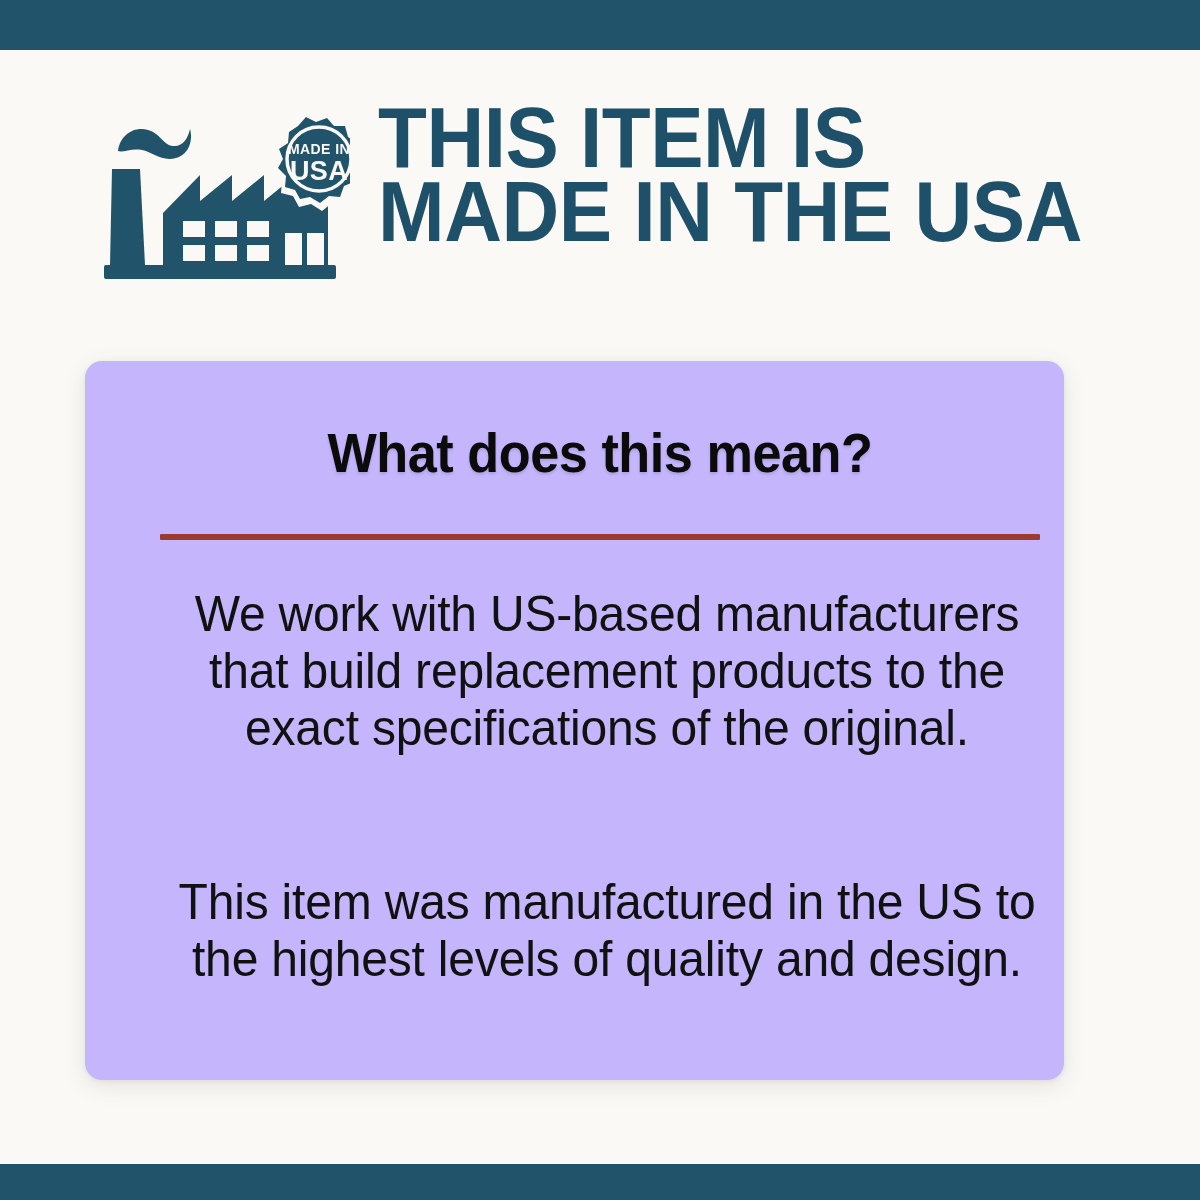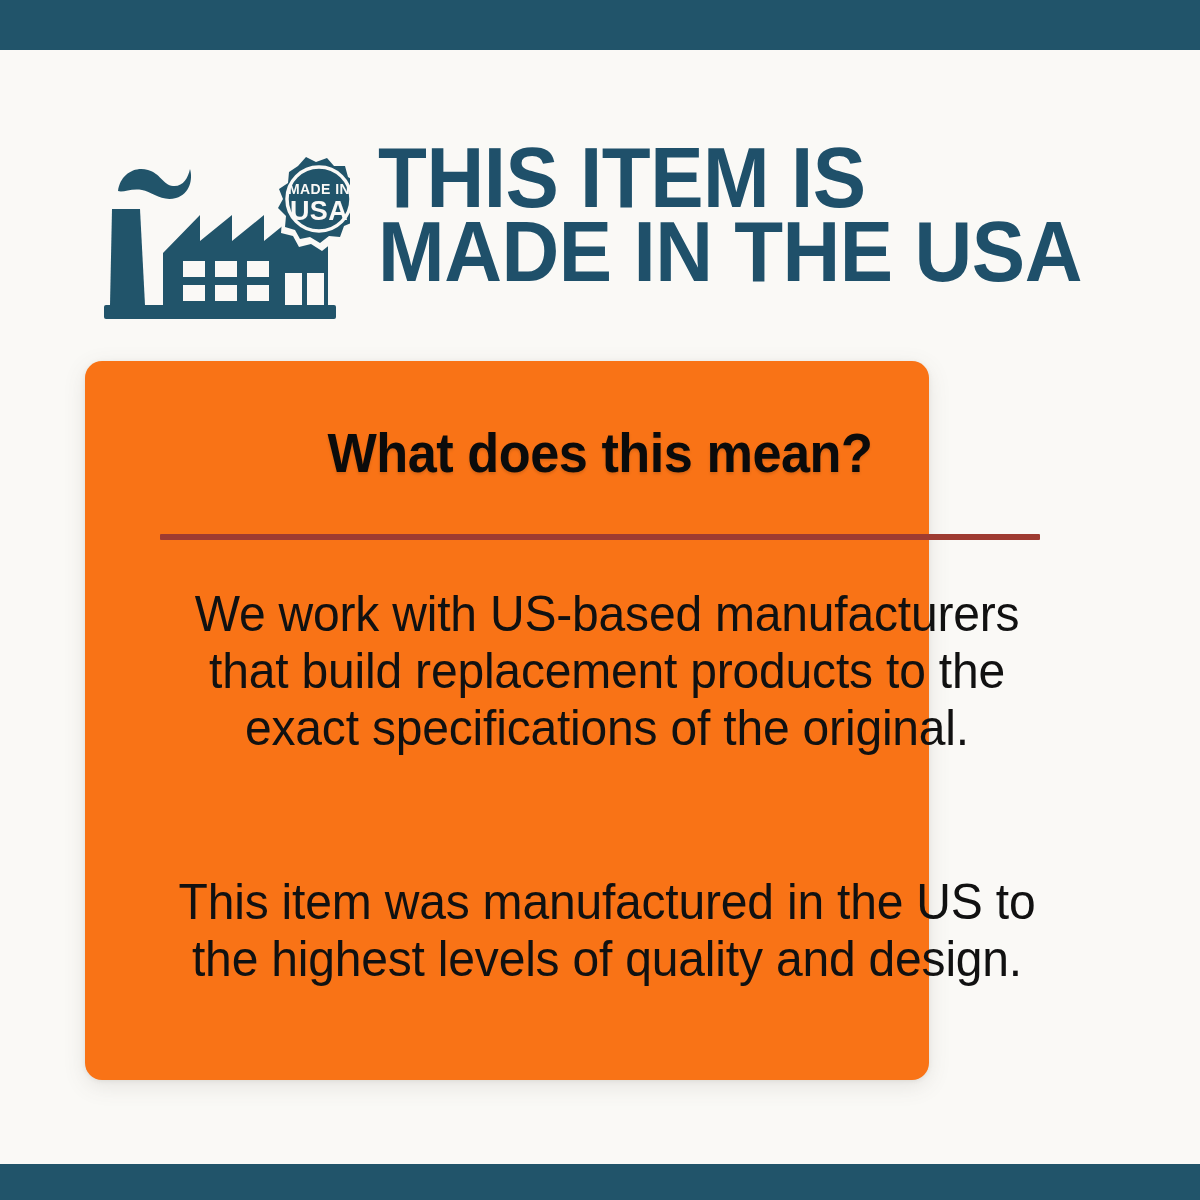--- a/index.html
+++ b/index.html
@@ -33,21 +33,20 @@
   .band-top { top: 0; height: 50px; }
   .band-bottom { top: 1164px; height: 36px; }
 
   
   #header {
     position: absolute;
     left: 0;
     top: 50px;
     width: 1200px;
     height: 250px;
-    margin-top: 40px;
   }
 
   #logo-mark {
     position: absolute;
     left: 100px;
     top: 55px;
     width: 250px;
     height: 180px;
   }
   #logo-mark svg { display: block; width: 250px; height: 180px; }
@@ -66,23 +65,23 @@
     transform: scaleX(0.93);
     transform-origin: left top;
   }
   .headline-line { display: block; white-space: nowrap; }
 
   
   #card {
     position: absolute;
     left: 85px;
     top: 361px;
-    width: 844px;
+    width: 979px;
     height: 719px;
-    background: #f97316;
+    background: #c4b5fd;
     border-radius: 17px;
     box-shadow: 0 6px 22px rgba(90, 88, 80, 0.13),
                 0 1px 4px rgba(90, 88, 80, 0.10);
   }
 
   #card-title {
     position: absolute;
     left: 0;
     top: 62px;
     width: 1030px;

